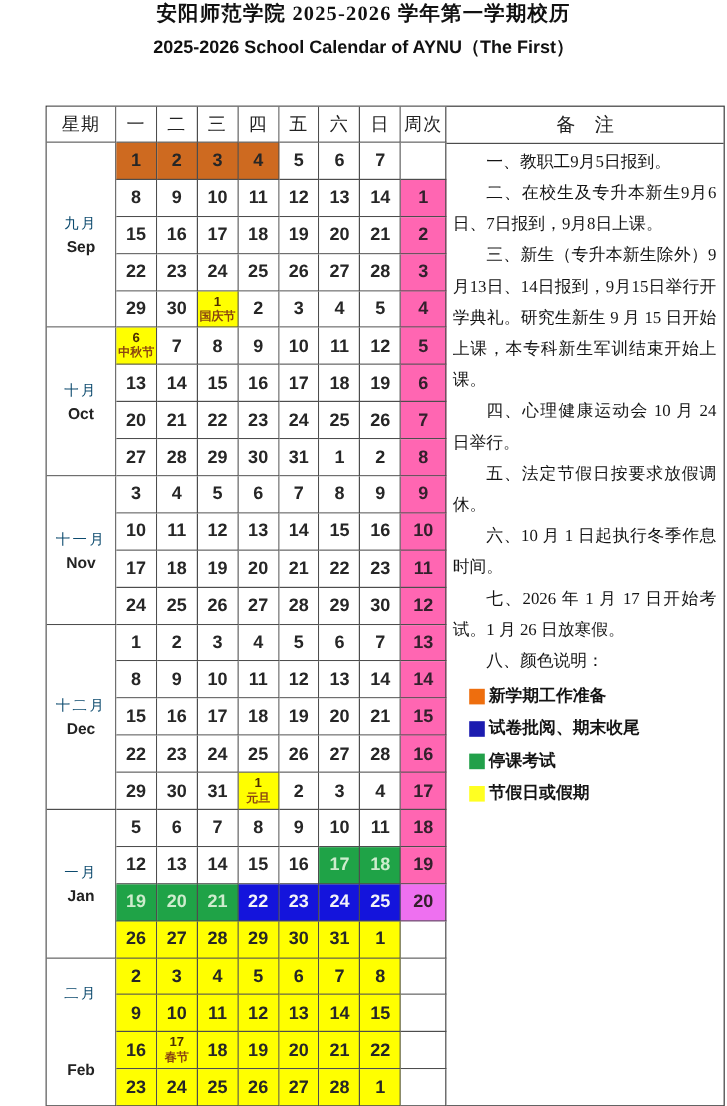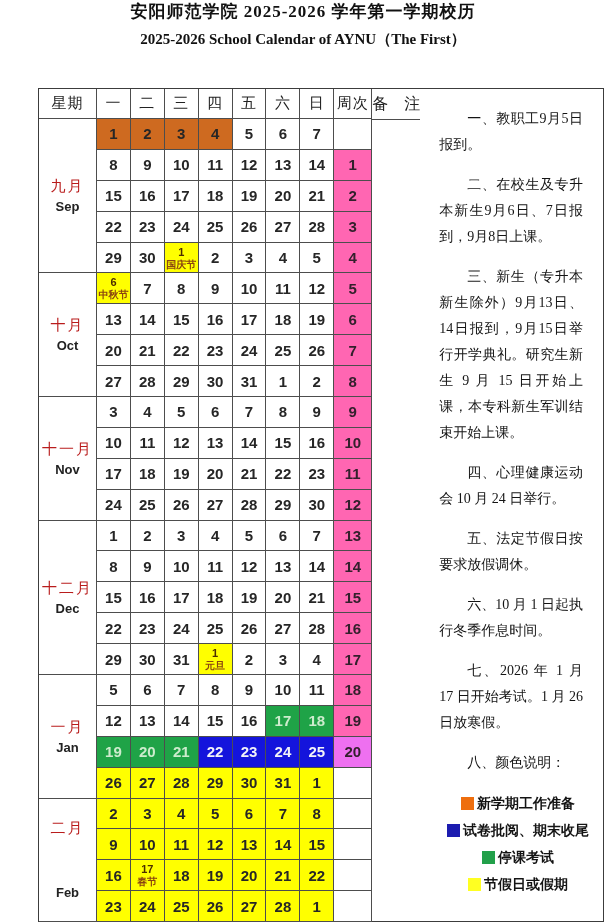--- a/index.html
+++ b/index.html
@@ -7,74 +7,74 @@
     width:606px;height:922px;overflow:hidden;background:#ffffff;
     font-family:"Liberation Serif","DejaVu Serif",serif;color:#1a1a1a;
     position:relative;
   }
   .page{position:absolute;inset:0;}
   
   .titles{text-align:center;}
   .title-cn{font-size:17px;font-weight:bold;letter-spacing:1px;color:#111;
     font-family:"Liberation Serif","DejaVu Serif",serif;}
   .title-en{font-size:15px;font-weight:bold;margin-top:7px;color:#111;
-    font-family:Liberation Serif, serif;}
+    font-family:Liberation Sans, sans-serif;}
   
   .cal-wrap{
     position:absolute;left:38px;top:88px;width:566px;height:834px;
     display:flex;border:1px solid #3c3c3c;box-sizing:border-box;background:#fff;
   }
   .cal-grid{
     display:grid;
     grid-template-columns:58px repeat(7,33.9px) 38px;
     grid-template-rows:30px;
     grid-auto-rows:30.9px;
     align-content:start;
   }
   .cell{
     border-right:1px solid #4d4d4d;border-bottom:1px solid #4d4d4d;
     display:flex;align-items:center;justify-content:center;
     box-sizing:border-box;background:#fff;overflow:hidden;
   }
   .head{font-size:15px;color:#222;letter-spacing:1px;}
   .month-cell{flex-direction:column;gap:3px;}
-  .m-cn{font-size:15px;color:#b91c1c;letter-spacing:2px;}
+  .m-cn{font-size:12px;color:#0c4a6e;letter-spacing:2px;}
   .m-en{font-size:13px;font-weight:bold;color:#222;
     font-family:"Liberation Sans","DejaVu Sans",sans-serif;}
   .day,.week{
     font-family:"Liberation Sans","DejaVu Sans",sans-serif;
     font-size:15px;font-weight:600;color:#262626;
   }
   .day{flex-direction:column;line-height:1;}
   .week{color:#33202c;}
   .bg-orange{background:var(--c-orange);}
   .bg-green{background:var(--c-green);}
   .bg-green .num{color:#cdeccd;}
   .bg-blue{background:var(--c-blue);}
   .bg-blue .num{color:#f2f2f8;}
   .bg-yellow{background:var(--c-yellow);}
   .bg-pink{background:var(--c-pink);}
   .bg-violet{background:var(--c-violet);}
   .has-sub .num{font-size:11px;color:#4c2e00;margin-top:1px;}
   .sub{font-size:10px;color:#8a4510;letter-spacing:0;margin-top:2px;white-space:nowrap;
     font-family:"Liberation Serif","DejaVu Serif",serif;text-align:center;}
   
-  .remarks{flex:1;display:flex;flex-direction:row;box-sizing:border-box;}
+  .remarks{flex:1;display:flex;flex-direction:column;box-sizing:border-box;}
   .remarks-head{
     height:30px;flex:0 0 30px;border-bottom:1px solid #4d4d4d;
     display:flex;align-items:center;justify-content:center;
     font-size:16px;color:#222;white-space:pre;
   }
   .remarks-body{padding:3px 6px 0 5px;}
   .note{
-    margin:14px;font-size:14px;line-height:26px;color:#141414;
+    margin:0;font-size:14px;line-height:26px;color:#141414;
     text-align:justify;text-indent:2em;
   }
   .legend{margin:2px 0 0 14px;}
-  .legend-item{display:flex;align-items:center;line-height:27px;justify-content:center;}
+  .legend-item{display:flex;align-items:center;line-height:27px;}
   .swatch{width:13px;height:13px;display:inline-block;flex:0 0 13px;margin-right:3px;}
   .legend-label{font-size:14px;font-weight:bold;color:#141414;white-space:nowrap;}
 </style>
 </head>
 <body>
 
 <div class="page">
 
   <div class="titles">
     <div class="title-cn">安阳师范学院 2025-2026 学年第一学期校历</div>

